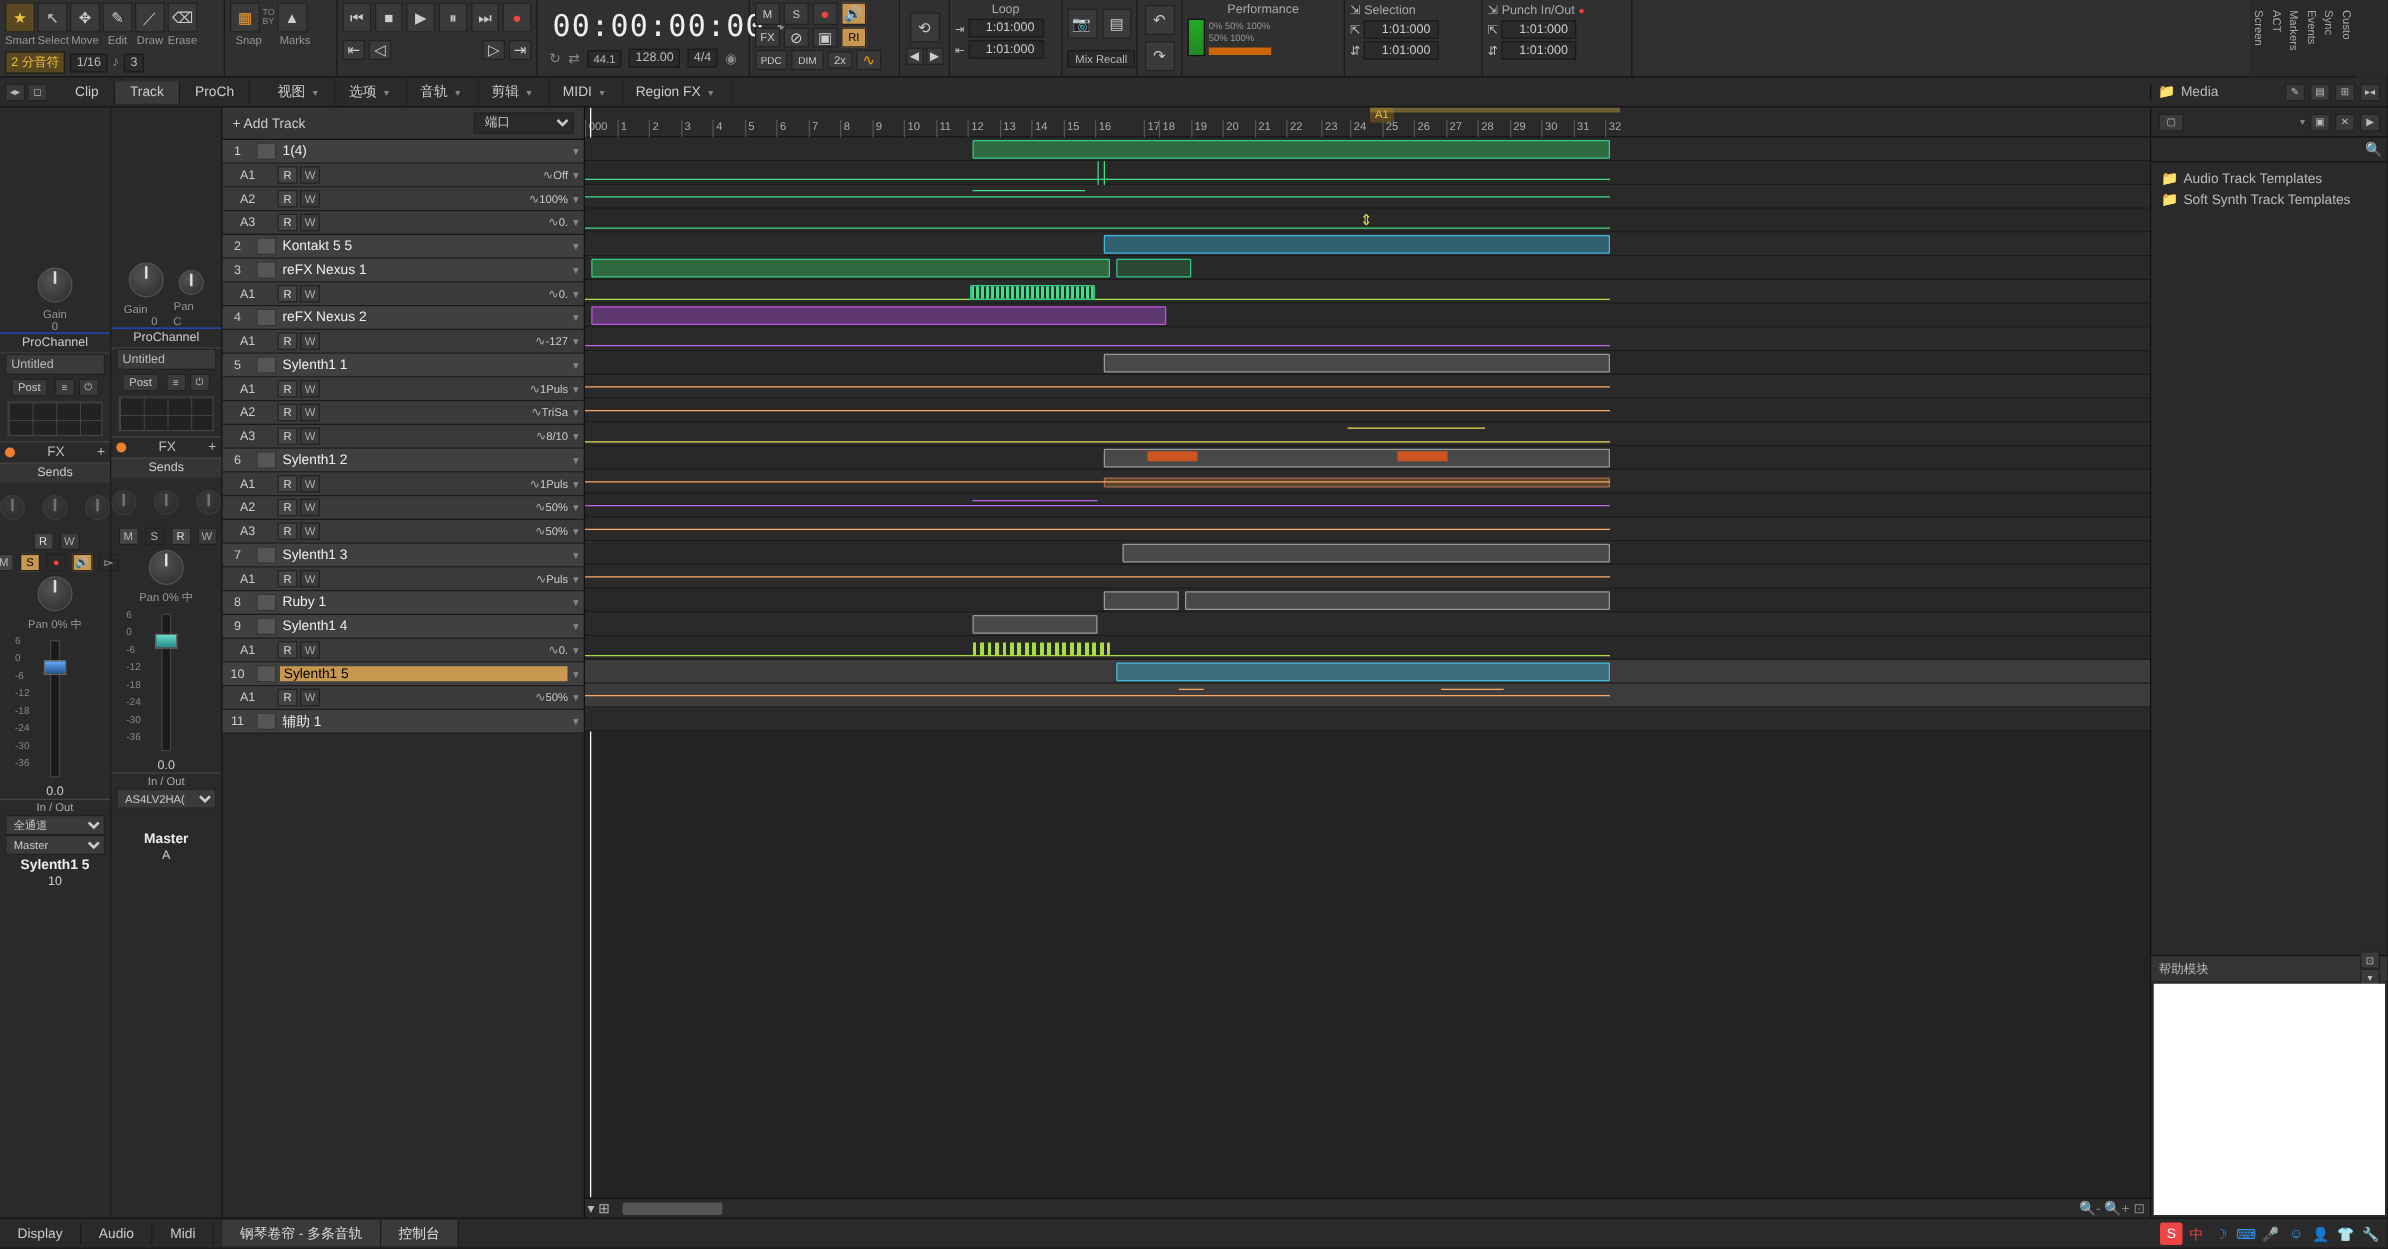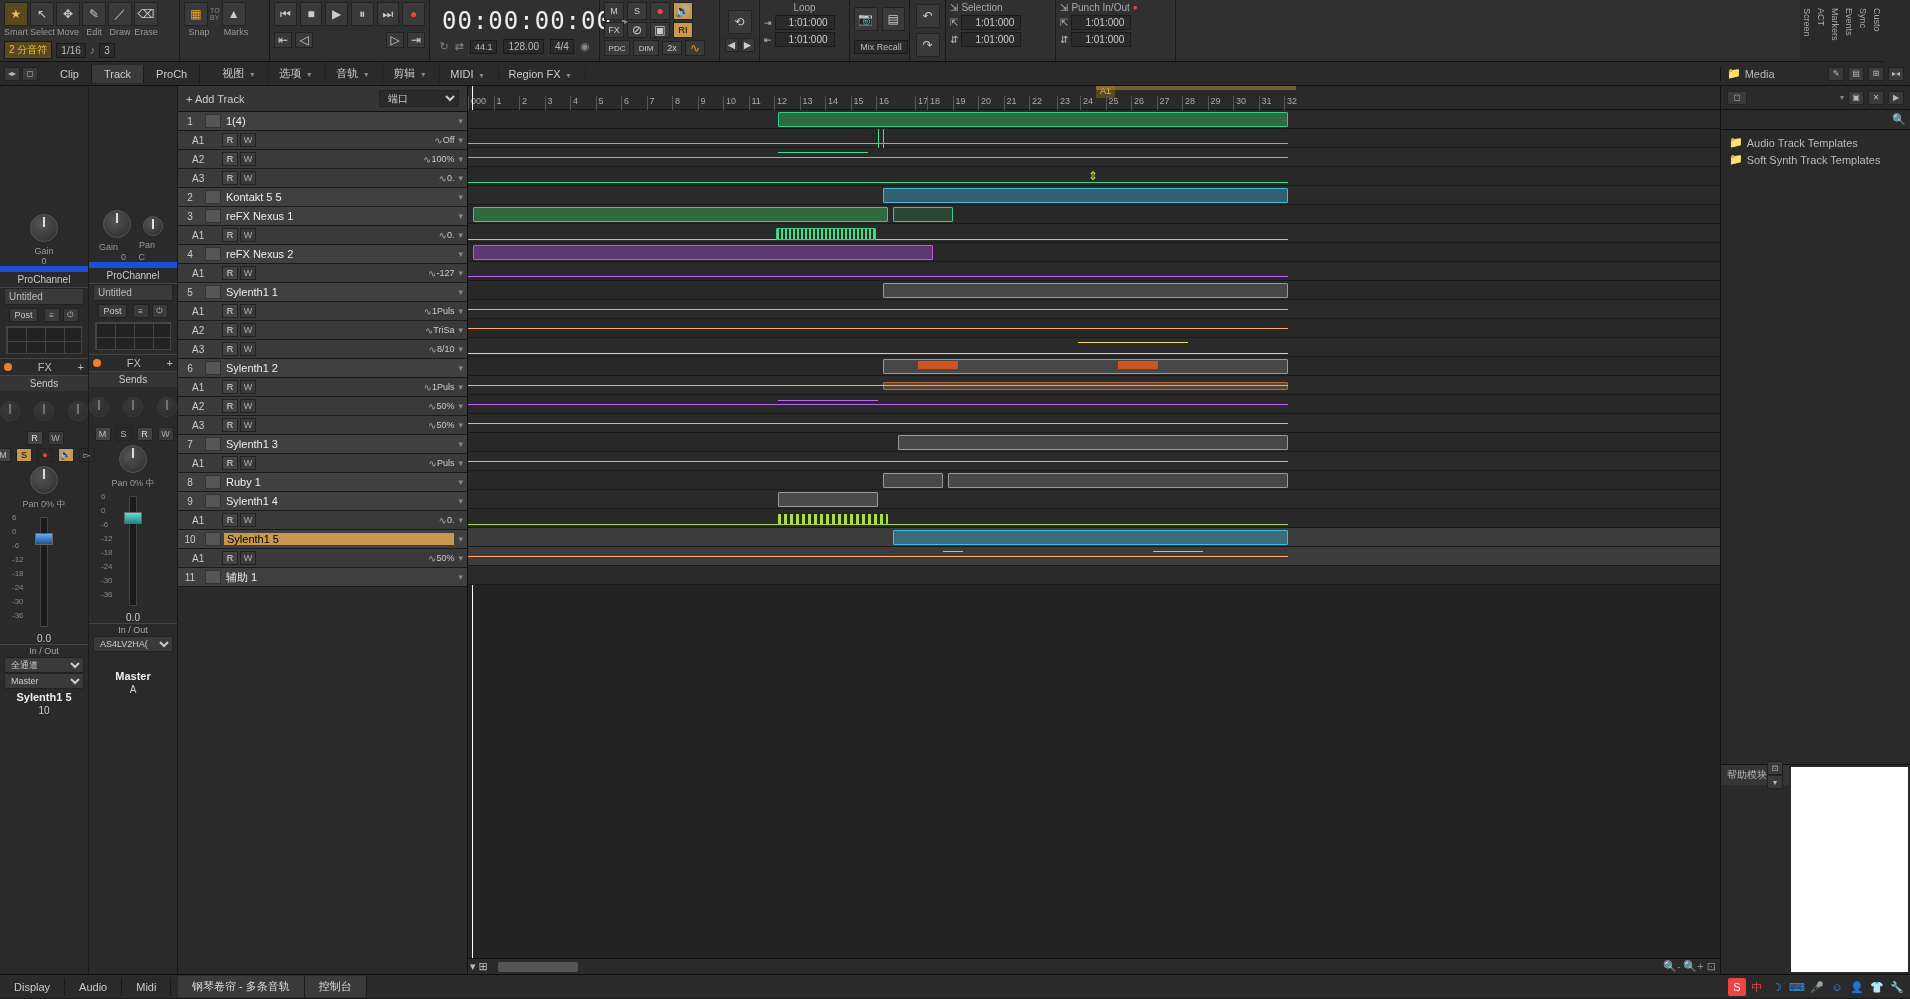--- a/index.html
+++ b/index.html
@@ -24,21 +24,21 @@
 .dropdown-menu::after { content:"▾"; font-size:8px; margin-left:6px; color:#888; }
 
 .workspace { display:flex; height:888px; }
 .inspector { width:178px; background:#2a2a2a; border-right:1px solid #111; display:flex; }
 .insp-col { width:89px; border-right:1px solid #1a1a1a; display:flex; flex-direction:column; align-items:center; padding-top:4px; }
 .insp-mini-btn { width:16px; height:14px; background:#3a3a3a; border:1px solid #222; font-size:8px; display:flex; align-items:center; justify-content:center; cursor:pointer; }
 .knob { width:28px; height:28px; border-radius:50%; background:radial-gradient(circle at 40% 35%,#555,#2a2a2a); border:1px solid #555; position:relative; margin:4px; }
 .knob::after { content:""; position:absolute; width:2px; height:10px; background:#ddd; top:2px; left:50%; transform:translateX(-50%); }
 .knob-small { width:20px; height:20px; }
 .knob-label { font-size:9px; color:#999; }
-.prochannel { font-size:10px; color:#ccc; padding:2px 0; border-top:6px solid #1d4ed8; border-bottom:1px solid #444; width:100%; text-align:center; }
+.prochannel { font-size:10px; color:#ccc; padding:2px 0; border-top:1px solid #1d4ed8; border-bottom:1px solid #444; width:100%; text-align:center; }
 .untitled-inp { width:80px; background:#3a3a3a; border:1px solid #222; color:#bbb; font-size:10px; padding:2px 4px; }
 .post-btn { font-size:9px; background:#3a3a3a; border:1px solid #222; padding:1px 4px; color:#ccc; }
 .eq-grid { width:76px; height:28px; background:#222; border:1px solid #444; margin:4px 0; background-image:linear-gradient(#444 1px,transparent 1px),linear-gradient(90deg,#444 1px,transparent 1px); background-size:19px 14px; }
 .fx-row { width:100%; display:flex; justify-content:space-between; padding:2px 4px; border-top:1px solid #444; align-items:center; }
 .fx-led { width:8px; height:8px; border-radius:50%; background:#f08030; }
 .section-hdr { font-size:10px; color:#ccc; text-align:center; width:100%; padding:2px 0; border-top:1px solid #444; background:#353535; }
 .fader-track { width:8px; height:110px; background:#1a1a1a; border:1px solid #444; position:relative; margin:6px 0; }
 .fader-cap { width:18px; height:12px; position:absolute; left:-6px; top:15px; border:1px solid #666; }
 .fader-cap.blue { background:linear-gradient(#6af,#258); }
 .fader-cap.teal { background:linear-gradient(#6dc,#288); }
@@ -91,21 +91,21 @@
 .auto-lime { background:#ad4; }
 .h-scroll { position:absolute; bottom:0; left:0; right:0; height:16px; background:#2a2a2a; border-top:1px solid #111; }
 .h-thumb { position:absolute; height:10px; top:3px; background:#555; border-radius:2px; }
 
 .browser { width:190px; background:#2a2a2a; border-left:1px solid #111; display:flex; flex-direction:column; }
 .folder-icon { color:#c89850; }
 .browser-tools { height:24px; display:flex; align-items:center; padding:0 6px; border-bottom:1px solid #111; gap:4px; }
 .browser-search { height:20px; border-bottom:1px solid #111; display:flex; justify-content:flex-end; padding:0 4px; align-items:center; }
 .browser-tree { flex:1; padding:4px; overflow:auto; }
 .tree-item { display:flex; align-items:center; padding:2px 4px; gap:4px; cursor:pointer; }
-.help-panel { height:210px; border-top:1px solid #111; display:flex; flex-direction:row;margin-top:41px; }
+.help-panel { height:210px; border-top:1px solid #111; display:flex; flex-direction:column;margin-top:41px; }
 .help-hdr { height:20px; background:#353535; display:flex; align-items:center; padding:0 6px; font-size:10px; justify-content:space-between; }
 .help-body { flex:1; background:#fff; margin:2px; }
 
 .bottom-bar { height:24px; background:#2a2a2a; border-top:1px solid #111; display:flex; align-items:center; }
 .bottom-tab { padding:3px 14px; color:#ccc; cursor:pointer; border-right:1px solid #1a1a1a; font-size:11px; }
 .doc-tab { padding:3px 14px; background:#3a3a3a; color:#ddd; border-right:1px solid #1a1a1a; cursor:pointer; }
 .vert-tab { writing-mode:vertical-rl; padding:8px 2px; font-size:9px; color:#aaa; border-bottom:1px solid #1a1a1a; cursor:pointer; }
 .taskbar { position:absolute; bottom:0; right:0; height:24px; display:flex; align-items:center; gap:2px; padding:0 4px; }
 .tb-icon { width:18px; height:18px; border-radius:2px; display:flex; align-items:center; justify-content:center; font-size:11px; }
 </style>
@@ -234,20 +234,31 @@
       <div class="tool-btn">▤</div>
     </div>
     <div class="small-disp" style="width:54px;text-align:center;font-size:9px">Mix Recall</div>
   </div>
 
   <div class="tool-group" style="width:36px;justify-content:space-around;align-items:center">
     <div class="tool-btn">↶</div>
     <div class="tool-btn">↷</div>
   </div>
 
+  <div class="tool-group" style="width:130px">
+    <div class="perf-label" style="text-align:center">Performance</div>
+    <div style="display:flex;gap:3px;align-items:center;margin-top:2px">
+      <div style="width:14px;height:30px;background:linear-gradient(#2a2,#282);border:1px solid #111"></div>
+      <div style="font-size:7.5px;color:#999;line-height:10px">
+        <div><span>0%</span> <span>50%</span> <span>100%</span></div>
+        <div><span>50%</span> <span>100%</span></div>
+        <div style="width:50px;height:6px;background:#c60;margin-top:2px"></div>
+      </div>
+    </div>
+  </div>
 
   <div class="tool-group" style="width:110px">
     <div class="tool-row" style="gap:3px">
         <span style="font-size:10px">⇲</span>
         <span class="perf-label">Selection</span>
       </div>
     <div class="tool-row" style="gap:3px;margin-top:2px">
         <span style="font-size:10px">⇱</span>
         <span class="loop-disp">1:01:000</span>
       </div>

